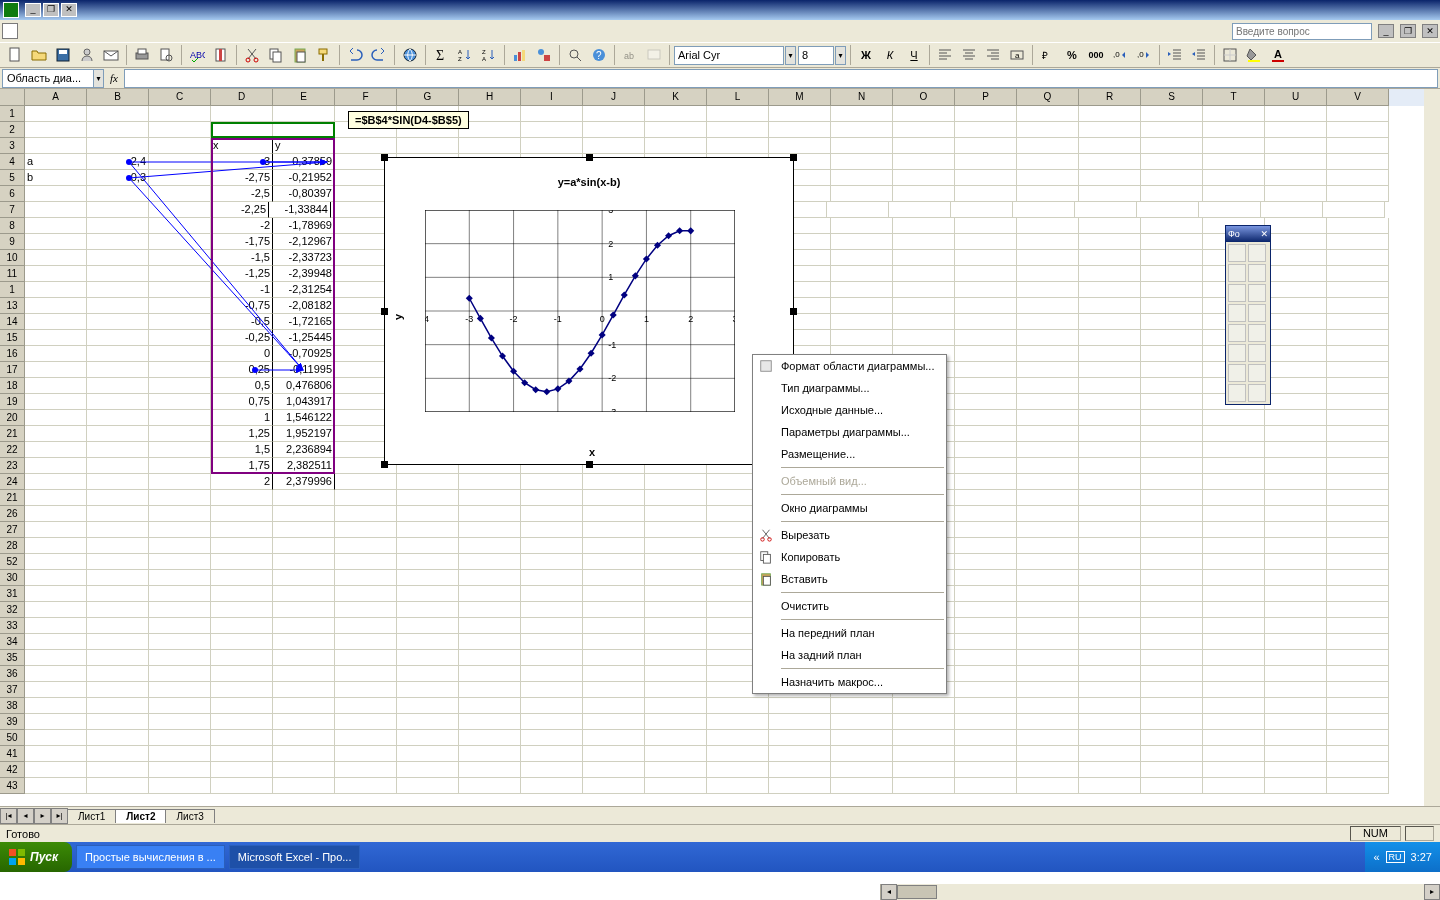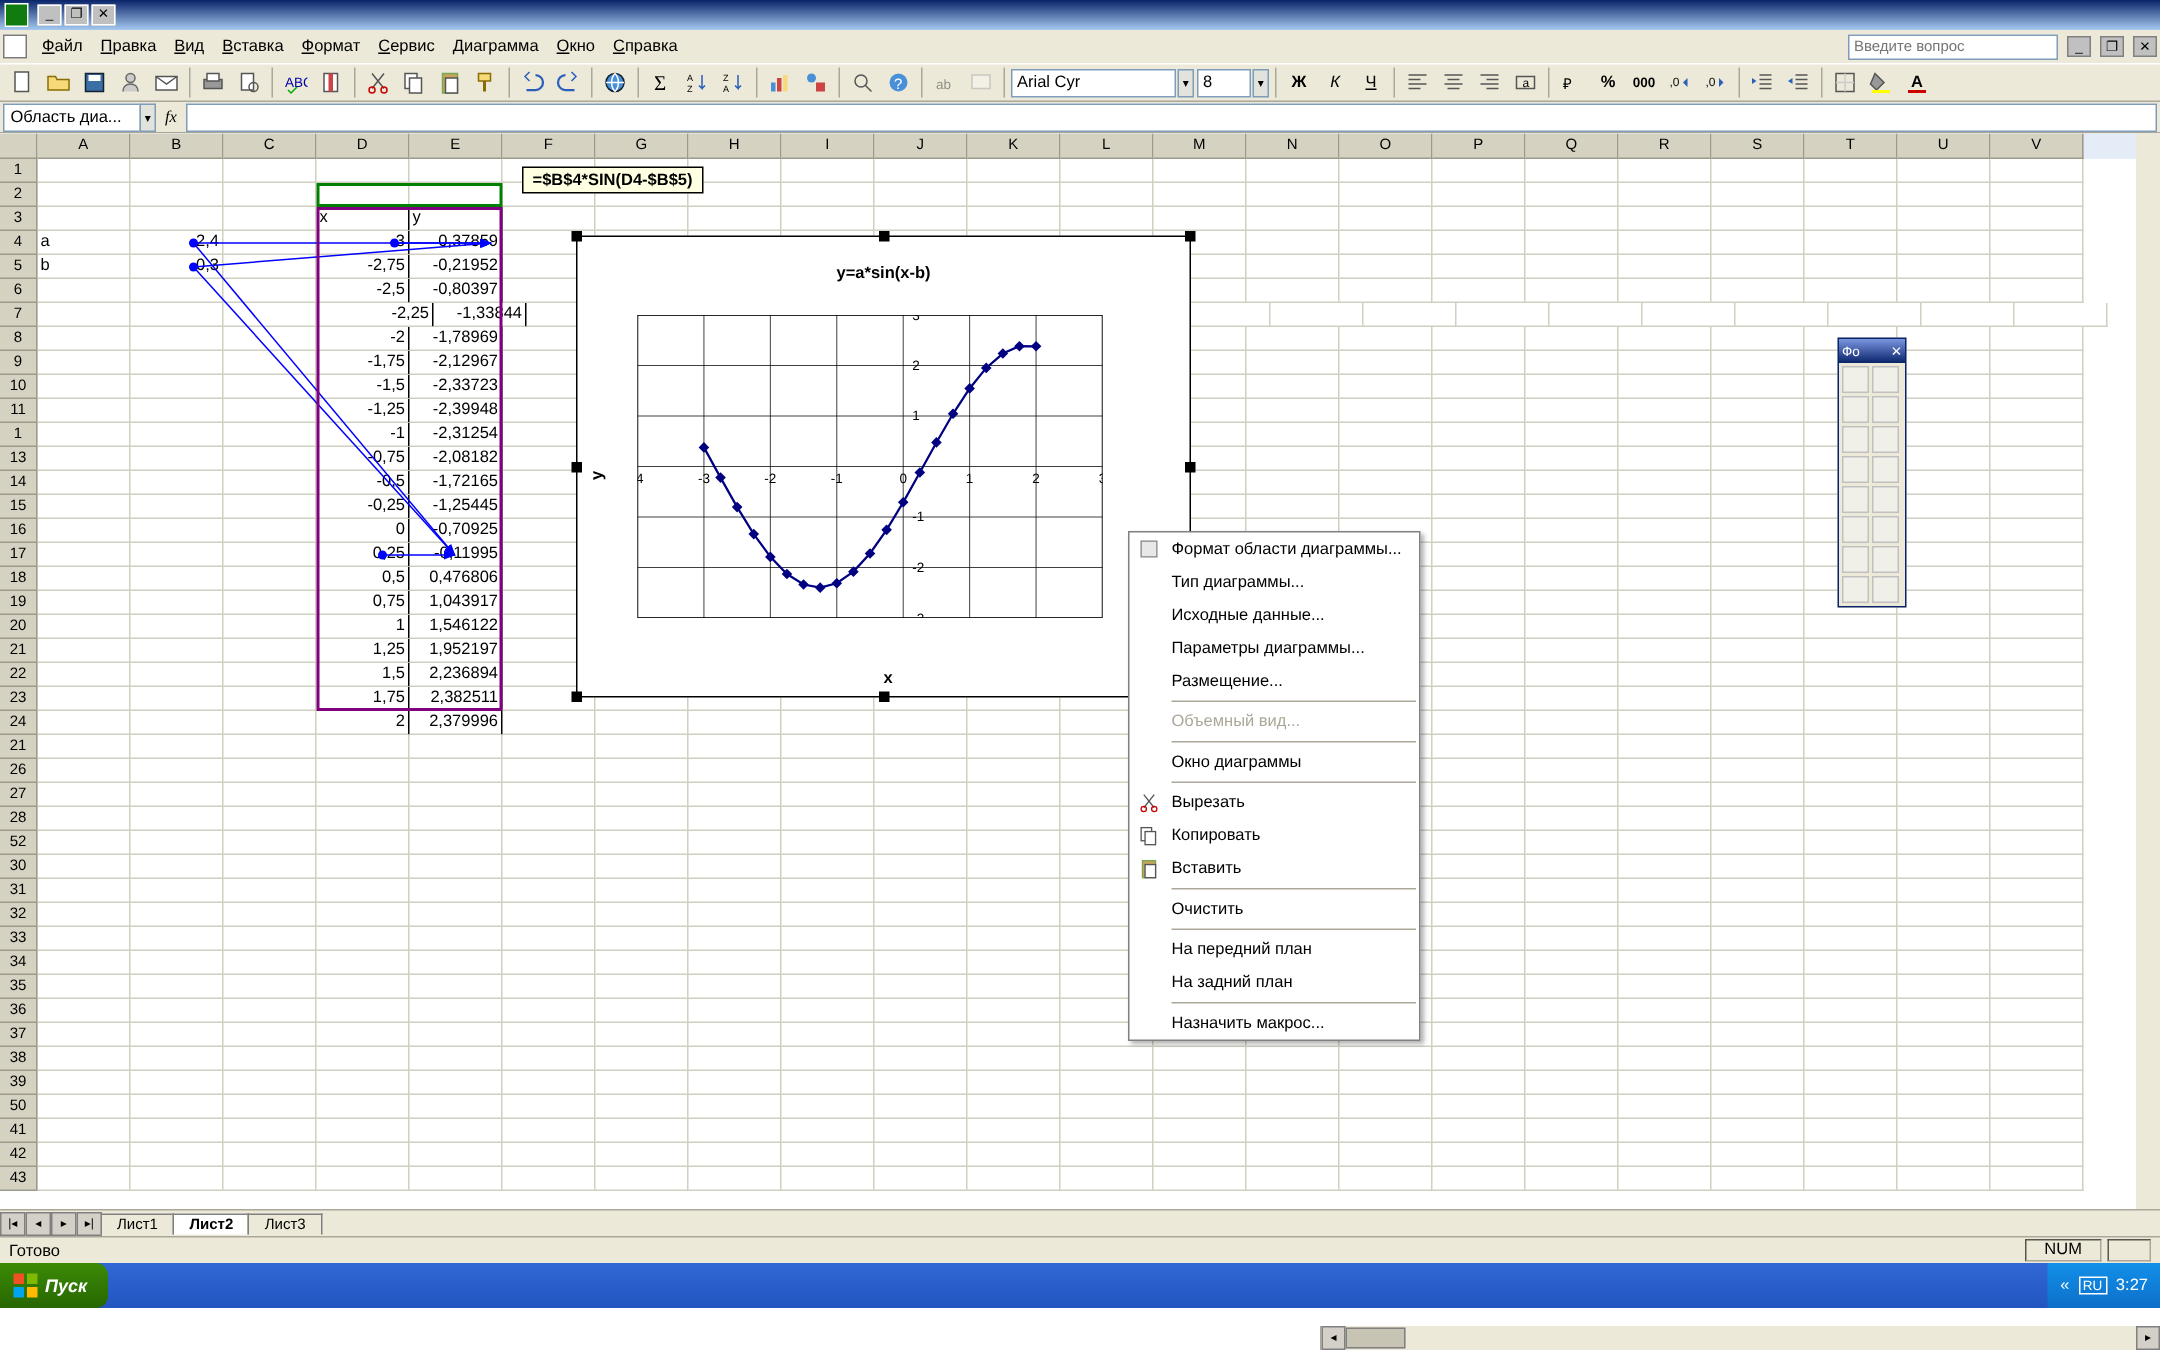--- a/index.html
+++ b/index.html
@@ -77,31 +77,20 @@
 
 <div class="titlebar">
   <div class="app-icon"></div>
   <div class="winbtn">_</div>
   <div class="winbtn">❐</div>
   <div class="winbtn">✕</div>
 </div>
 
 <div class="menubar">
   <div class="docicon"></div>
-  <div id="menus" style="display: inline-flex;">
-      <div class="menu-item"><u>Ф</u>айл</div>
-      <div class="menu-item"><u>П</u>равка</div>
-      <div class="menu-item"><u>В</u>ид</div>
-      <div class="menu-item"><u>В</u>ставка</div>
-      <div class="menu-item"><u>Ф</u>ормат</div>
-      <div class="menu-item"><u>С</u>ервис</div>
-      <div class="menu-item"><u>Д</u>иаграмма</div>
-      <div class="menu-item"><u>О</u>кно</div>
-      <div class="menu-item"><u>С</u>правка</div>
-    </div>
   <input class="qbox" placeholder="Введите вопрос" style="">
   <div class="docwin">_</div>
   <div class="docwin">❐</div>
   <div class="docwin">✕</div>
 </div>
 
 <div class="toolbar">
   <div class="tbtn">
       <svg viewBox="0 0 16 16">
         <rect x="3" y="1" width="9" height="13" fill="#fff" stroke="#555"></rect>
@@ -543,21 +532,21 @@
         <div class="cell" style="width: 62px;"></div>
         <div class="cell" style="width: 62px;"></div>
         <div class="cell" style="width: 62px;"></div>
         <div class="cell" style="width: 62px;"></div>
       </div>
       <div class="row">
         <div class="rh">7</div>
         <div class="cell" style="width: 62px;"></div>
         <div class="cell" style="width: 62px;"></div>
         <div class="cell" style="width: 62px;"></div>
-        <div class="cell" style="width: 78px; border-right: 1px solid rgb(0, 0, 0); border-bottom: 1px solid rgb(208, 208, 192); padding-left: 23px;">-2,25</div>
+        <div class="cell" style="width: 58px; border-right: 1px solid rgb(0, 0, 0); border-bottom: 1px solid rgb(208, 208, 192); padding-left: 23px;">-2,25</div>
         <div class="cell" style="width: 62px; border-right: 1px solid rgb(0, 0, 0); border-bottom: 1px solid rgb(208, 208, 192);">-1,33844</div>
         <div class="cell" style="width: 62px;"></div>
         <div class="cell" style="width: 62px;"></div>
         <div class="cell" style="width: 62px;"></div>
         <div class="cell" style="width: 62px;"></div>
         <div class="cell" style="width: 62px;"></div>
         <div class="cell" style="width: 62px;"></div>
         <div class="cell" style="width: 62px;"></div>
         <div class="cell" style="width: 62px;"></div>
         <div class="cell" style="width: 62px;"></div>
@@ -1711,18 +1700,22 @@
 <div class="taskbar">
   <div class="start-btn">
     <svg width="18" height="18" viewBox="0 0 18 18" style="margin-right:4px">
         <rect x="1" y="1" width="7" height="7" fill="#f25022"></rect>
         <rect x="10" y="1" width="7" height="7" fill="#7fba00"></rect>
         <rect x="1" y="10" width="7" height="7" fill="#00a4ef"></rect>
         <rect x="10" y="10" width="7" height="7" fill="#ffb900"></rect>
       </svg>
     <span>Пуск</span>
   </div>
+  <div id="taskbtns" style="display:flex">
+      <div class="task-btn">Простые вычисления в ...</div>
+      <div class="task-btn active">Microsoft Excel - Про...</div>
+    </div>
   <div class="tray">
     <span>«</span>
     <span style="border:1px solid #fff;padding:0 2px;font-size:9px">RU</span>
     <span>3:27</span>
   </div>
 </div>
 
 </body></html>

